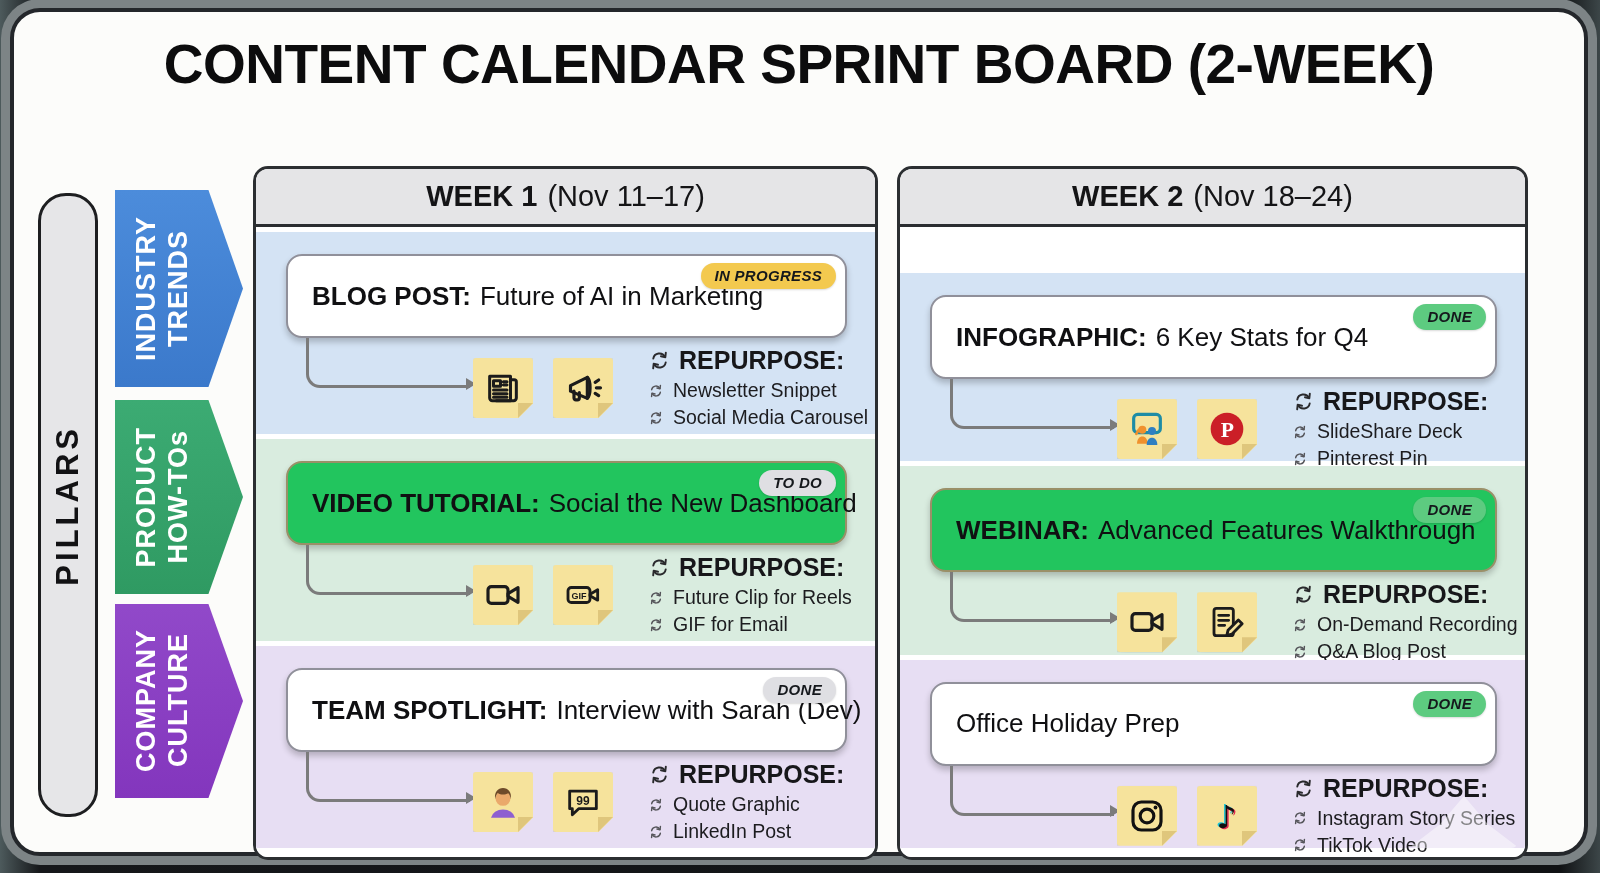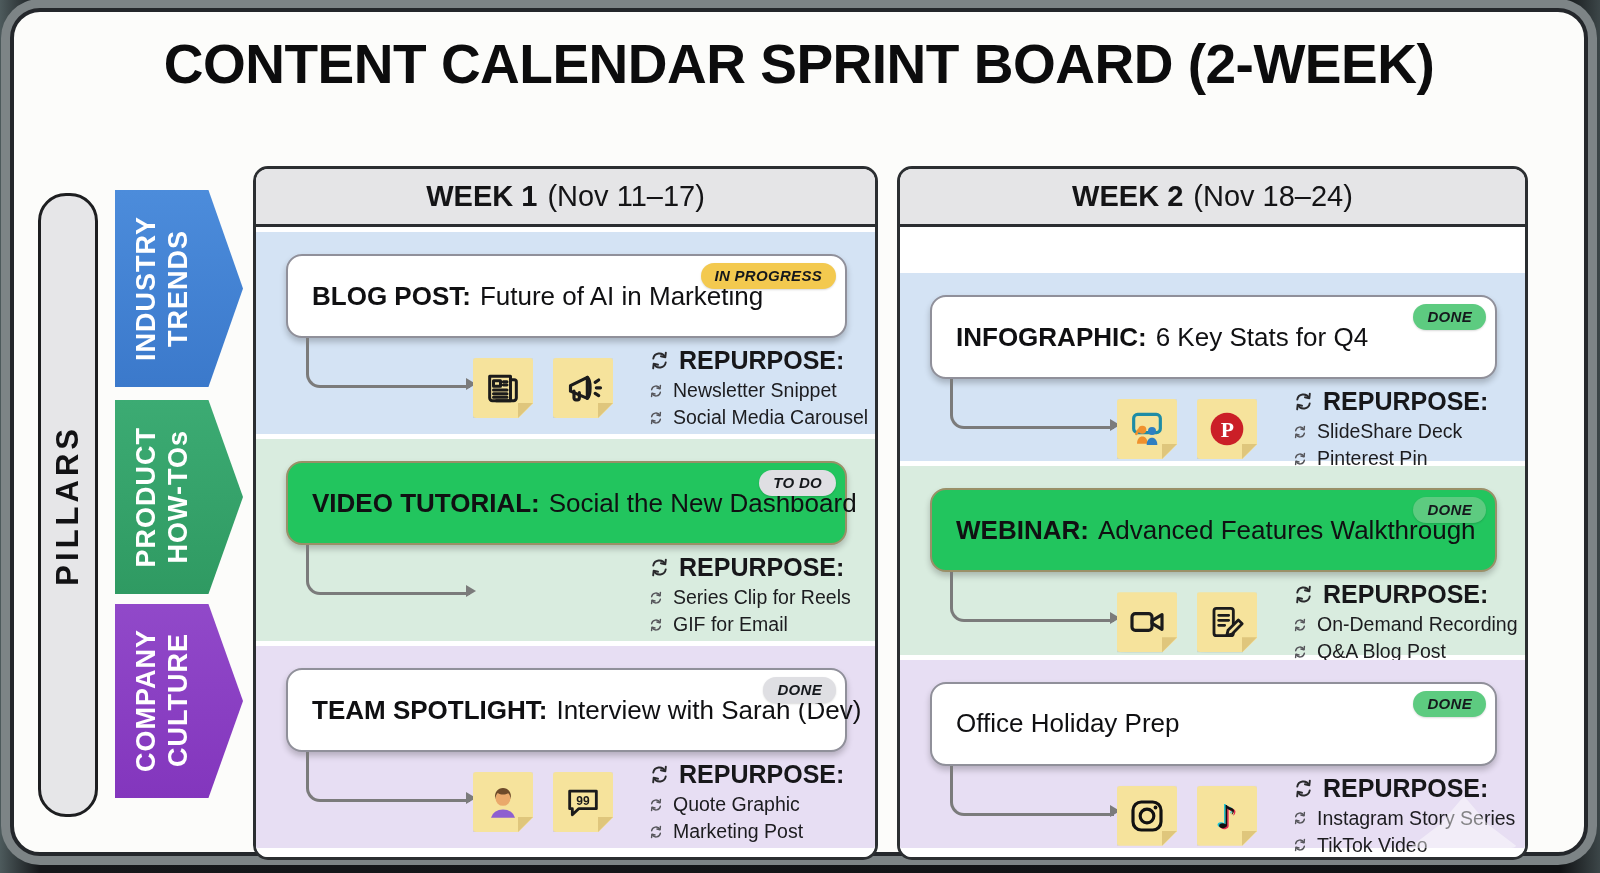--- a/index.html
+++ b/index.html
@@ -209,38 +209,53 @@
           </div>
         </div>
 
         <div class="row row-green">
           <div class="card card-yellow">
             <span class="tlabel">VIDEO TUTORIAL:</span>
             <span>Social the New Dashboard</span>
             <span class="badge badge-gray">TO DO</span>
           </div>
           <div class="connector"></div>
-          <div class="repurpose">
-            <div class="rp-head">
-              <svg viewBox="0 0 24 24" fill="none" stroke="currentColor" stroke-width="2" stroke-linecap="round" stroke-linejoin="round">
-                <path d="M5.5 10 a6.5 6.5 0 0 1 12.2 -1.8"></path>
-                  <polyline points="18.6,3.8 18.1,8.6 13.5,7.6"></polyline>
-                <path d="M18.5 14 a6.5 6.5 0 0 1 -12.2 1.8"></path>
-                  <polyline points="5.4,20.2 5.9,15.4 10.5,16.4"></polyline>
-              </svg>
-              <span>REPURPOSE:</span>
-            </div>
-            <div class="rp-item">
-              <svg viewBox="0 0 24 24" fill="none" stroke="currentColor" stroke-width="2.2" stroke-linecap="round" stroke-linejoin="round">
-                <path d="M5.5 10 a6.5 6.5 0 0 1 12.2 -1.8"></path>
-                  <polyline points="18.6,3.8 18.1,8.6 13.5,7.6"></polyline>
-                <path d="M18.5 14 a6.5 6.5 0 0 1 -12.2 1.8"></path>
-                  <polyline points="5.4,20.2 5.9,15.4 10.5,16.4"></polyline>
-              </svg>
-              <span>Series Clip for Reels</span>
+          <div class="stickies">
+            <div class="sticky">
+              <svg viewBox="0 0 24 24" fill="none" stroke="#1b1b1b" stroke-width="1.9" stroke-linejoin="round" stroke-linecap="round">
+                <rect x="3" y="7" width="12" height="10" rx="2"></rect>
+                <path d="M15 11.2 l6 -3.6 v8.8 l-6 -3.6 z"></path>
+              </svg>
+            </div>
+            <div class="sticky">
+              <svg viewBox="0 0 24 24" fill="none" stroke="#1b1b1b" stroke-width="1.7" stroke-linejoin="round">
+                <rect x="3" y="7.5" width="13.2" height="9" rx="2"></rect>
+                <path d="M16.2 11.6 l4.6 -2.7 v6.2 l-4.6 -2.7 z"></path>
+                <text x="9.6" y="14.4" font-size="5.4" font-weight="bold" fill="#1b1b1b" stroke="none" text-anchor="middle" font-family="Liberation Sans, sans-serif">GIF</text>
+              </svg>
+            </div>
+          </div>
+          <div class="repurpose">
+            <div class="rp-head">
+              <svg viewBox="0 0 24 24" fill="none" stroke="currentColor" stroke-width="2" stroke-linecap="round" stroke-linejoin="round">
+                <path d="M5.5 10 a6.5 6.5 0 0 1 12.2 -1.8"></path>
+                  <polyline points="18.6,3.8 18.1,8.6 13.5,7.6"></polyline>
+                <path d="M18.5 14 a6.5 6.5 0 0 1 -12.2 1.8"></path>
+                  <polyline points="5.4,20.2 5.9,15.4 10.5,16.4"></polyline>
+              </svg>
+              <span>REPURPOSE:</span>
+            </div>
+            <div class="rp-item">
+              <svg viewBox="0 0 24 24" fill="none" stroke="currentColor" stroke-width="2.2" stroke-linecap="round" stroke-linejoin="round">
+                <path d="M5.5 10 a6.5 6.5 0 0 1 12.2 -1.8"></path>
+                  <polyline points="18.6,3.8 18.1,8.6 13.5,7.6"></polyline>
+                <path d="M18.5 14 a6.5 6.5 0 0 1 -12.2 1.8"></path>
+                  <polyline points="5.4,20.2 5.9,15.4 10.5,16.4"></polyline>
+              </svg>
+              <span>Future Clip for Reels</span>
             </div>
             <div class="rp-item">
               <svg viewBox="0 0 24 24" fill="none" stroke="currentColor" stroke-width="2.2" stroke-linecap="round" stroke-linejoin="round">
                 <path d="M5.5 10 a6.5 6.5 0 0 1 12.2 -1.8"></path>
                   <polyline points="18.6,3.8 18.1,8.6 13.5,7.6"></polyline>
                 <path d="M18.5 14 a6.5 6.5 0 0 1 -12.2 1.8"></path>
                   <polyline points="5.4,20.2 5.9,15.4 10.5,16.4"></polyline>
               </svg>
               <span>GIF for Email</span>
             </div>
@@ -288,21 +303,21 @@
               </svg>
               <span>Quote Graphic</span>
             </div>
             <div class="rp-item">
               <svg viewBox="0 0 24 24" fill="none" stroke="currentColor" stroke-width="2.2" stroke-linecap="round" stroke-linejoin="round">
                 <path d="M5.5 10 a6.5 6.5 0 0 1 12.2 -1.8"></path>
                   <polyline points="18.6,3.8 18.1,8.6 13.5,7.6"></polyline>
                 <path d="M18.5 14 a6.5 6.5 0 0 1 -12.2 1.8"></path>
                   <polyline points="5.4,20.2 5.9,15.4 10.5,16.4"></polyline>
               </svg>
-              <span>Marketing Post</span>
+              <span>LinkedIn Post</span>
             </div>
           </div>
         </div>
 
       </div>
     </div>
 
     <div class="panel panel-w2">
       <div class="panel-header">
         <span class="wk">WEEK 2</span>

